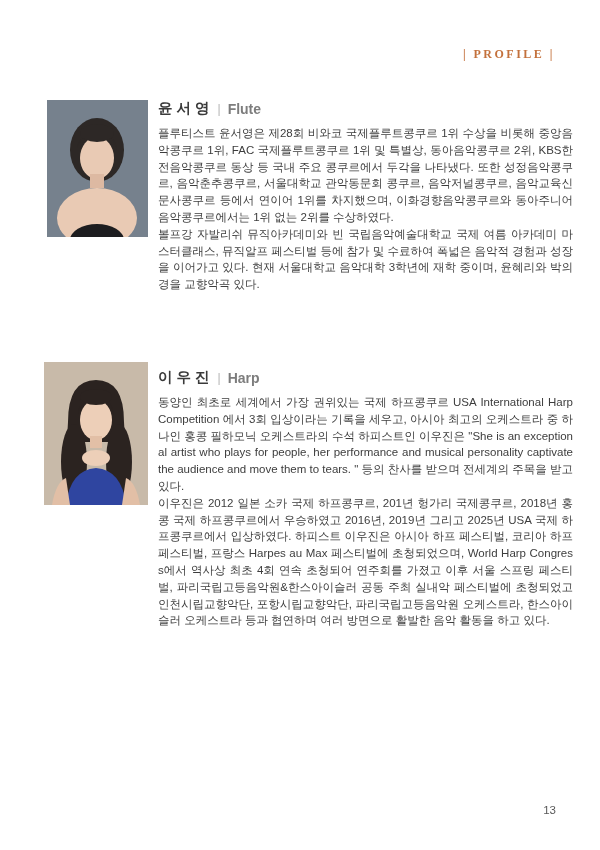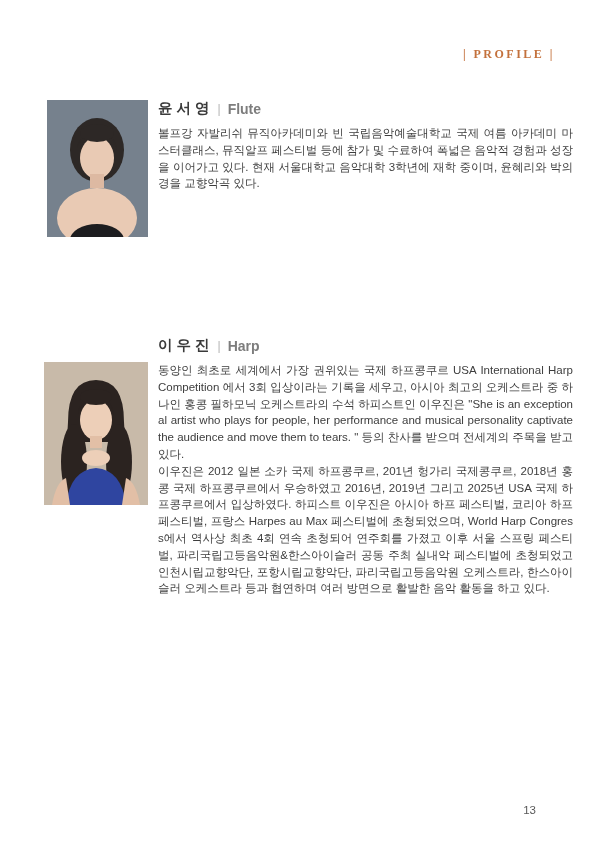--- a/index.html
+++ b/index.html
@@ -27,21 +27,21 @@
   }
   .photo svg{display:block;width:100%;height:100%;}
   .photo-1{left:47px;top:100px;width:101px;height:137px;}
   .photo-2{left:44px;top:362px;width:104px;height:143px;}
   .bio-col{
     position:absolute;
     left:158px;
     width:415px;
   }
   .bio-col-1{top:99px;}
-  .bio-col-2{top:336px;}
+  .bio-col-2{top:368px;}
   .name-row{
     display:flex;
     align-items:center;
     margin:0 0 7px 0;
   }
   .musician-name{
     font-size:14.5px;
     font-weight:bold;
     color:#3a3a3a;
     letter-spacing:4px;
@@ -60,21 +60,21 @@
   .bio-text p{
     margin:0;
     font-size:11.5px;
     line-height:16.8px;
     color:#3d3d3d;
     text-align:justify;
     word-break:break-all;
   }
   .page-number{
     position:absolute;
-    right:64px;
+    right:44px;
     bottom:34px;
     font-size:11.5px;
     color:#595959;
   }
 </style>
 </head>
 <body>
 
 <div class="page">
 
@@ -93,20 +93,21 @@
     </svg>
   </div>
 
   <div class="bio-col bio-col-1">
     <div class="name-row">
       <span class="musician-name">윤서영</span>
       <span class="name-divider">|</span>
       <span class="instrument">Flute</span>
     </div>
     <div class="bio-text">
+      <p>플루티스트 윤서영은 제28회 비와코 국제플루트콩쿠르 1위 수상을 비롯해 중앙음악콩쿠르 1위, FAC 국제플루트콩쿠르 1위 및 특별상, 동아음악콩쿠르 2위, KBS한전음악콩쿠르 동상 등 국내 주요 콩쿠르에서 두각을 나타냈다. 또한 성정음악콩쿠르, 음악춘추콩쿠르, 서울대학교 관악동문회 콩쿠르, 음악저널콩쿠르, 음악교육신문사콩쿠르 등에서 연이어 1위를 차지했으며, 이화경향음악콩쿠르와 동아주니어음악콩쿠르에서는 1위 없는 2위를 수상하였다.</p>
       <p>볼프강 자발리쉬 뮤직아카데미와 빈 국립음악예술대학교 국제 여름 아카데미 마스터클래스, 뮤직알프 페스티벌 등에 참가 및 수료하여 폭넓은 음악적 경험과 성장을 이어가고 있다. 현재 서울대학교 음악대학 3학년에 재학 중이며, 윤혜리와 박의경을 교향악곡 있다.</p>
     </div>
   </div>
 
   <div class="photo photo-2">
     <svg viewBox="0 0 104 143" preserveAspectRatio="none">
       <rect x="0" y="0" width="104" height="143" fill="#c8baa9"></rect>
       <path d="M24 60 Q24 18 52 18 Q80 18 80 60 L84 130 Q72 112 76 80 L28 80 Q32 112 20 130 Z" fill="#2b2320"></path>
       <ellipse cx="30" cy="100" rx="13" ry="38" fill="#2b2320"></ellipse>
       <ellipse cx="75" cy="100" rx="13" ry="38" fill="#2b2320"></ellipse>

